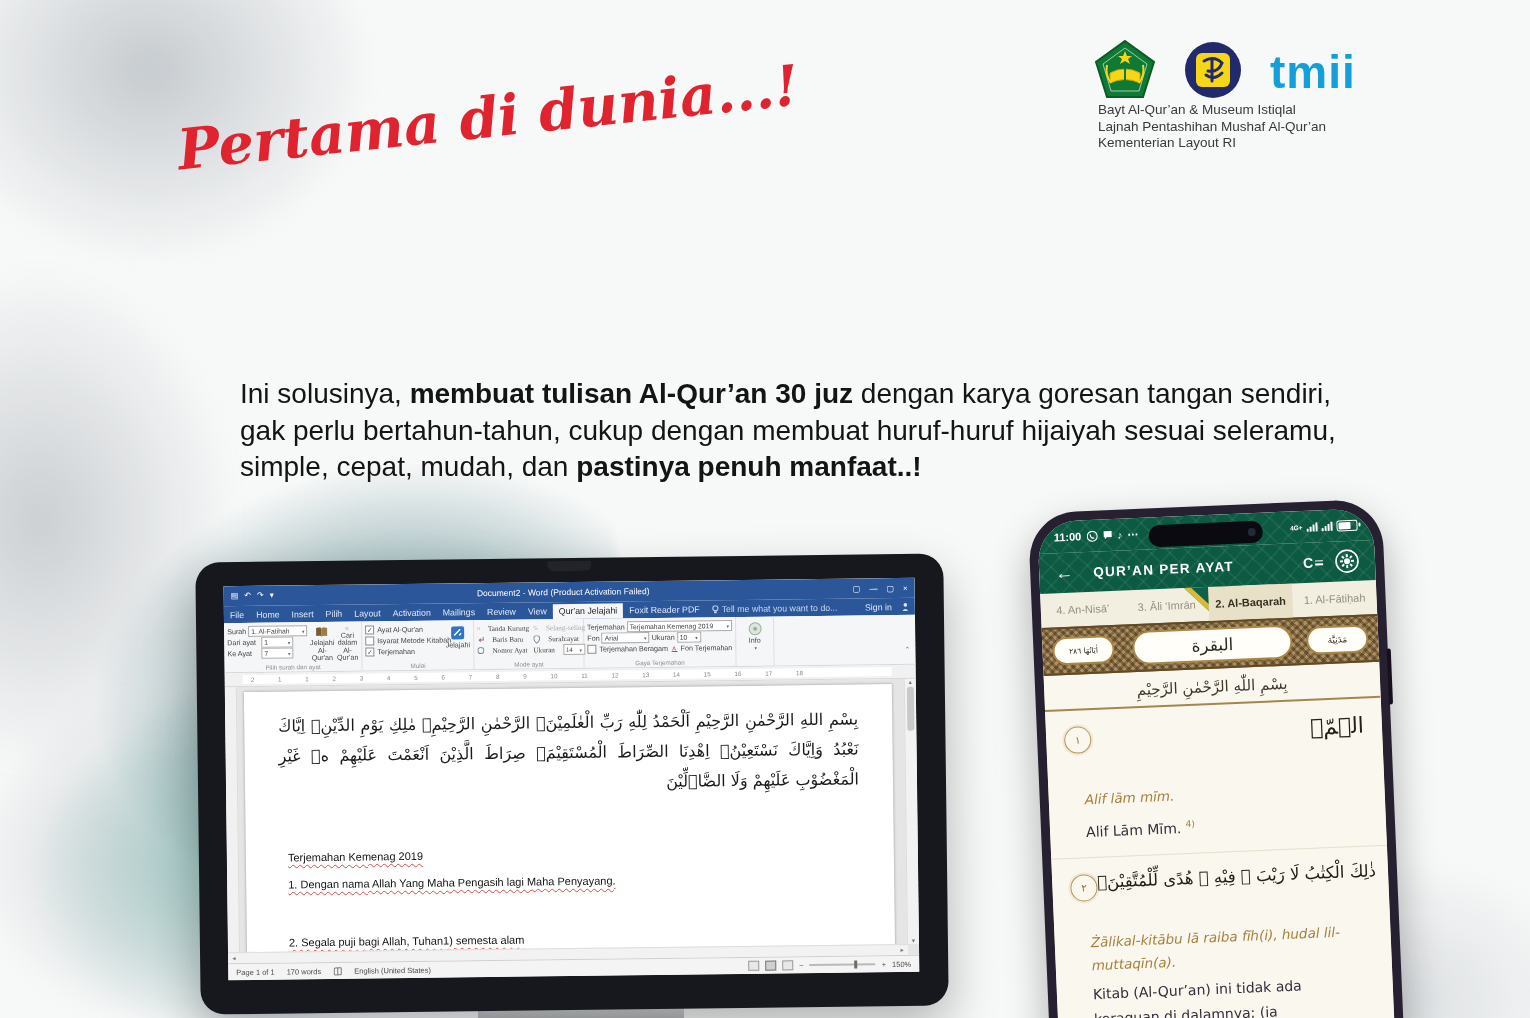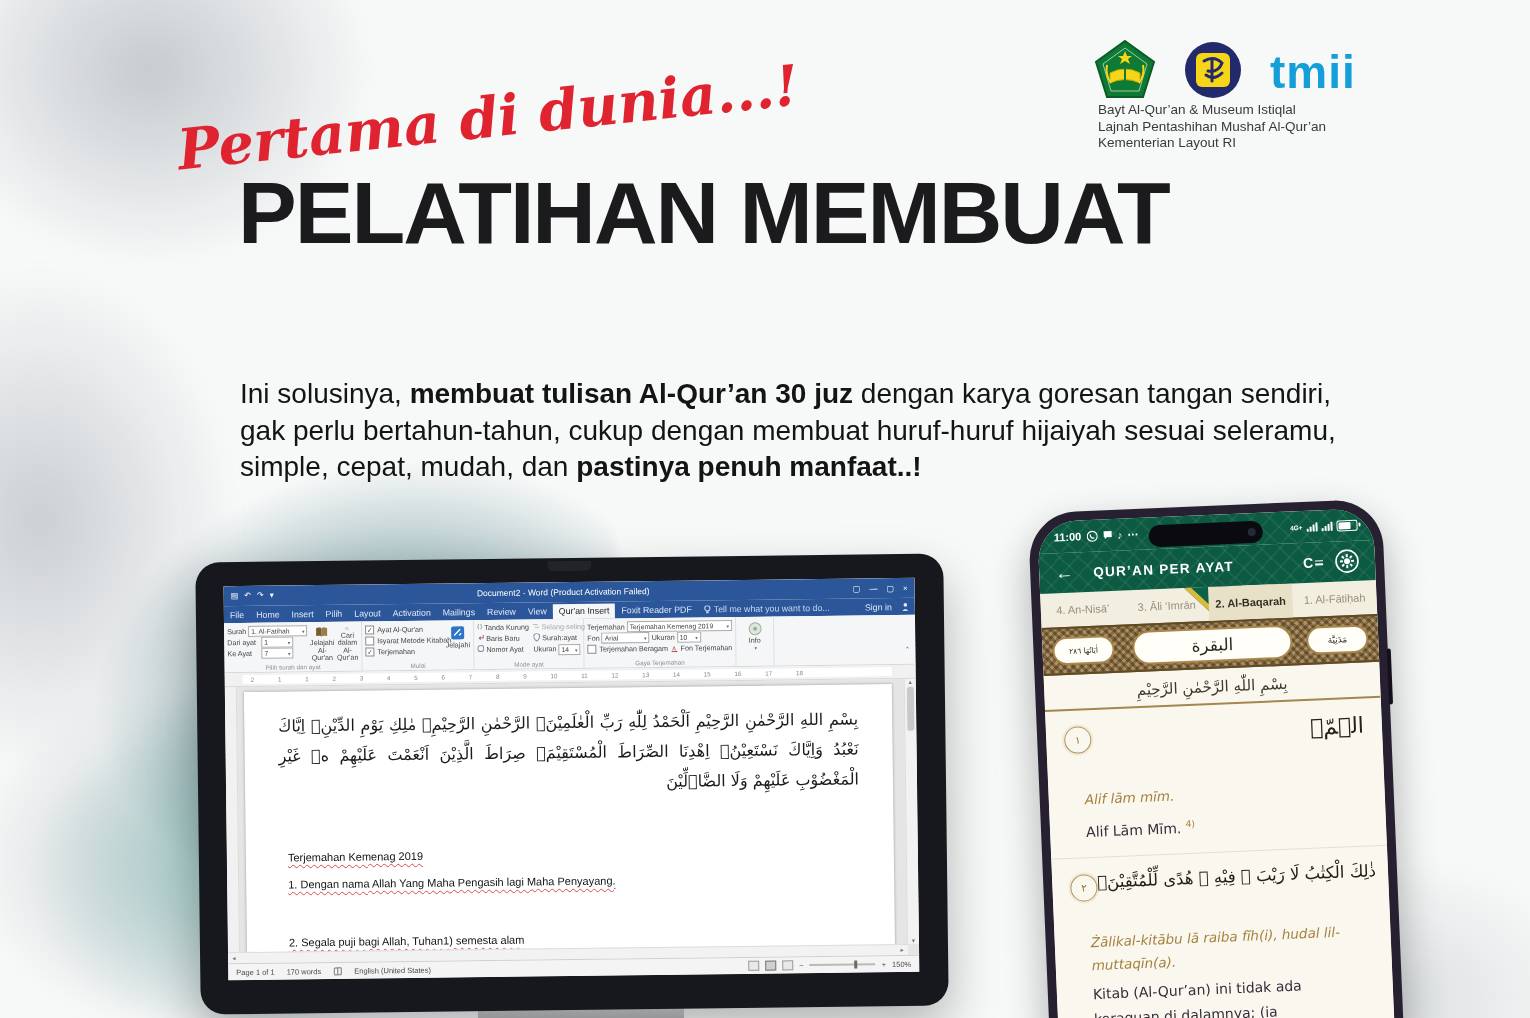--- a/index.html
+++ b/index.html
@@ -47,21 +47,21 @@
   .grp-name{position:absolute;bottom:1px;left:0;right:0;text-align:center;font-size:6.3px;color:#909090;white-space:nowrap;}
   .frow{display:flex;align-items:center;gap:2px;height:11px;}
   .flab{white-space:nowrap;}
   .combo{background:#fff;border:1px solid #ababab;height:9px;display:flex;align-items:center;justify-content:space-between;
          padding:0 2px;font-size:6.8px;white-space:nowrap;overflow:hidden;}
   .caret{font-size:5px;color:#666;margin-left:2px;}
   .bigbtn{display:flex;flex-direction:column;align-items:center;justify-content:flex-start;text-align:center;
           line-height:7px;gap:1px;padding-top:2px;}
   .cbrow{display:flex;align-items:center;gap:3px;height:11px;white-space:nowrap;}
   .cb{width:7px;height:7px;border:1px solid #8a8a8a;background:#fff;font-size:6.5px;line-height:7px;text-align:center;color:#333;flex:none;}
-  .mitem{display:flex;gap:2px;height:11px;white-space:nowrap;}
+  .mitem{display:flex;align-items:center;gap:8px;height:11px;white-space:nowrap;font-family:Liberation Serif, serif;}
   .gray{color:#a8a8a8;}
   .collapse{position:absolute;right:5px;bottom:10px;color:#777;font-size:7px;}
   .ruler{height:13px;background:#f1f1f1;border-bottom:1px solid #d8d8d8;flex:none;position:relative;}
   .rwhite{position:absolute;left:18px;right:24px;top:2px;height:9px;background:#fff;}
   .rnums{position:absolute;left:26px;right:6px;top:2px;height:9px;font-size:6.3px;line-height:9px;color:#8a8a8a;
          white-space:nowrap;overflow:hidden;word-spacing:22px;}
   .docarea{flex:1;background:#e5e5e5;position:relative;overflow:hidden;}
   .vruler{position:absolute;left:0;top:0;bottom:11px;width:11px;background:#f1f1f1;border-right:1px solid #dcdcdc;}
   .page{position:absolute;left:19px;top:5px;width:648px;height:263px;background:#fff;box-shadow:0 0 3px rgba(0,0,0,.35);overflow:hidden;}
   .ar{margin:20px 34px 0;direction:rtl;font-size:16px;line-height:30px;color:#1b1b1b;text-align:justify;
@@ -166,21 +166,20 @@
     <div class="tmii">tmii</div>
   </div>
   <div class="org">
     <div>Bayt Al-Qur’an &amp; Museum Istiqlal</div>
     <div>Lajnah Pentashihan Mushaf Al-Qur’an</div>
     <div>Kementerian Layout RI</div>
   </div>
 
   <div class="tagline">Pertama di dunia...!</div>
   <div class="title">
-    <div>PELATIHAN MEMBUAT</div>
   </div>
   <div class="lead"><span>Ini solusinya, </span><b>membuat tulisan Al-Qur’an 30 juz</b><span> dengan karya goresan tangan sendiri, gak perlu bertahun-tahun, cukup dengan membuat huruf-huruf hijaiyah sesuai seleramu, simple, cepat, mudah, dan </span><b>pastinya penuh manfaat..!</b></div>
 
   <div id="mstand"></div>
   <div id="monitor">
     <div class="cam"></div>
     <div id="screen">
 
       <div class="tbar">
         <span class="ic">▤</span>
@@ -199,21 +198,21 @@
       <div class="mbar">
         <span class="mtab">File</span>
         <span class="mtab">Home</span>
         <span class="mtab">Insert</span>
         <span class="mtab">Pilih</span>
         <span class="mtab">Layout</span>
         <span class="mtab">Activation</span>
         <span class="mtab">Mailings</span>
         <span class="mtab">Review</span>
         <span class="mtab">View</span>
-        <span class="mtab active">Qur'an Insert</span>
+        <span class="mtab active">Qur'an Jelajahi</span>
         <span class="mtab">Foxit Reader PDF</span>
         <span class="tellme">
           <svg width="7" height="9" viewBox="0 0 7 9">
               <circle cx="3.5" cy="3" r="2.6" fill="none" stroke="#c9d6ef" stroke-width="1"></circle>
               <rect x="2.3" y="6" width="2.4" height="2" fill="#c9d6ef"></rect>
             </svg>
           <span>Tell me what you want to do...</span>
         </span>
         <span class="msign">
           <span>Sign in</span>

